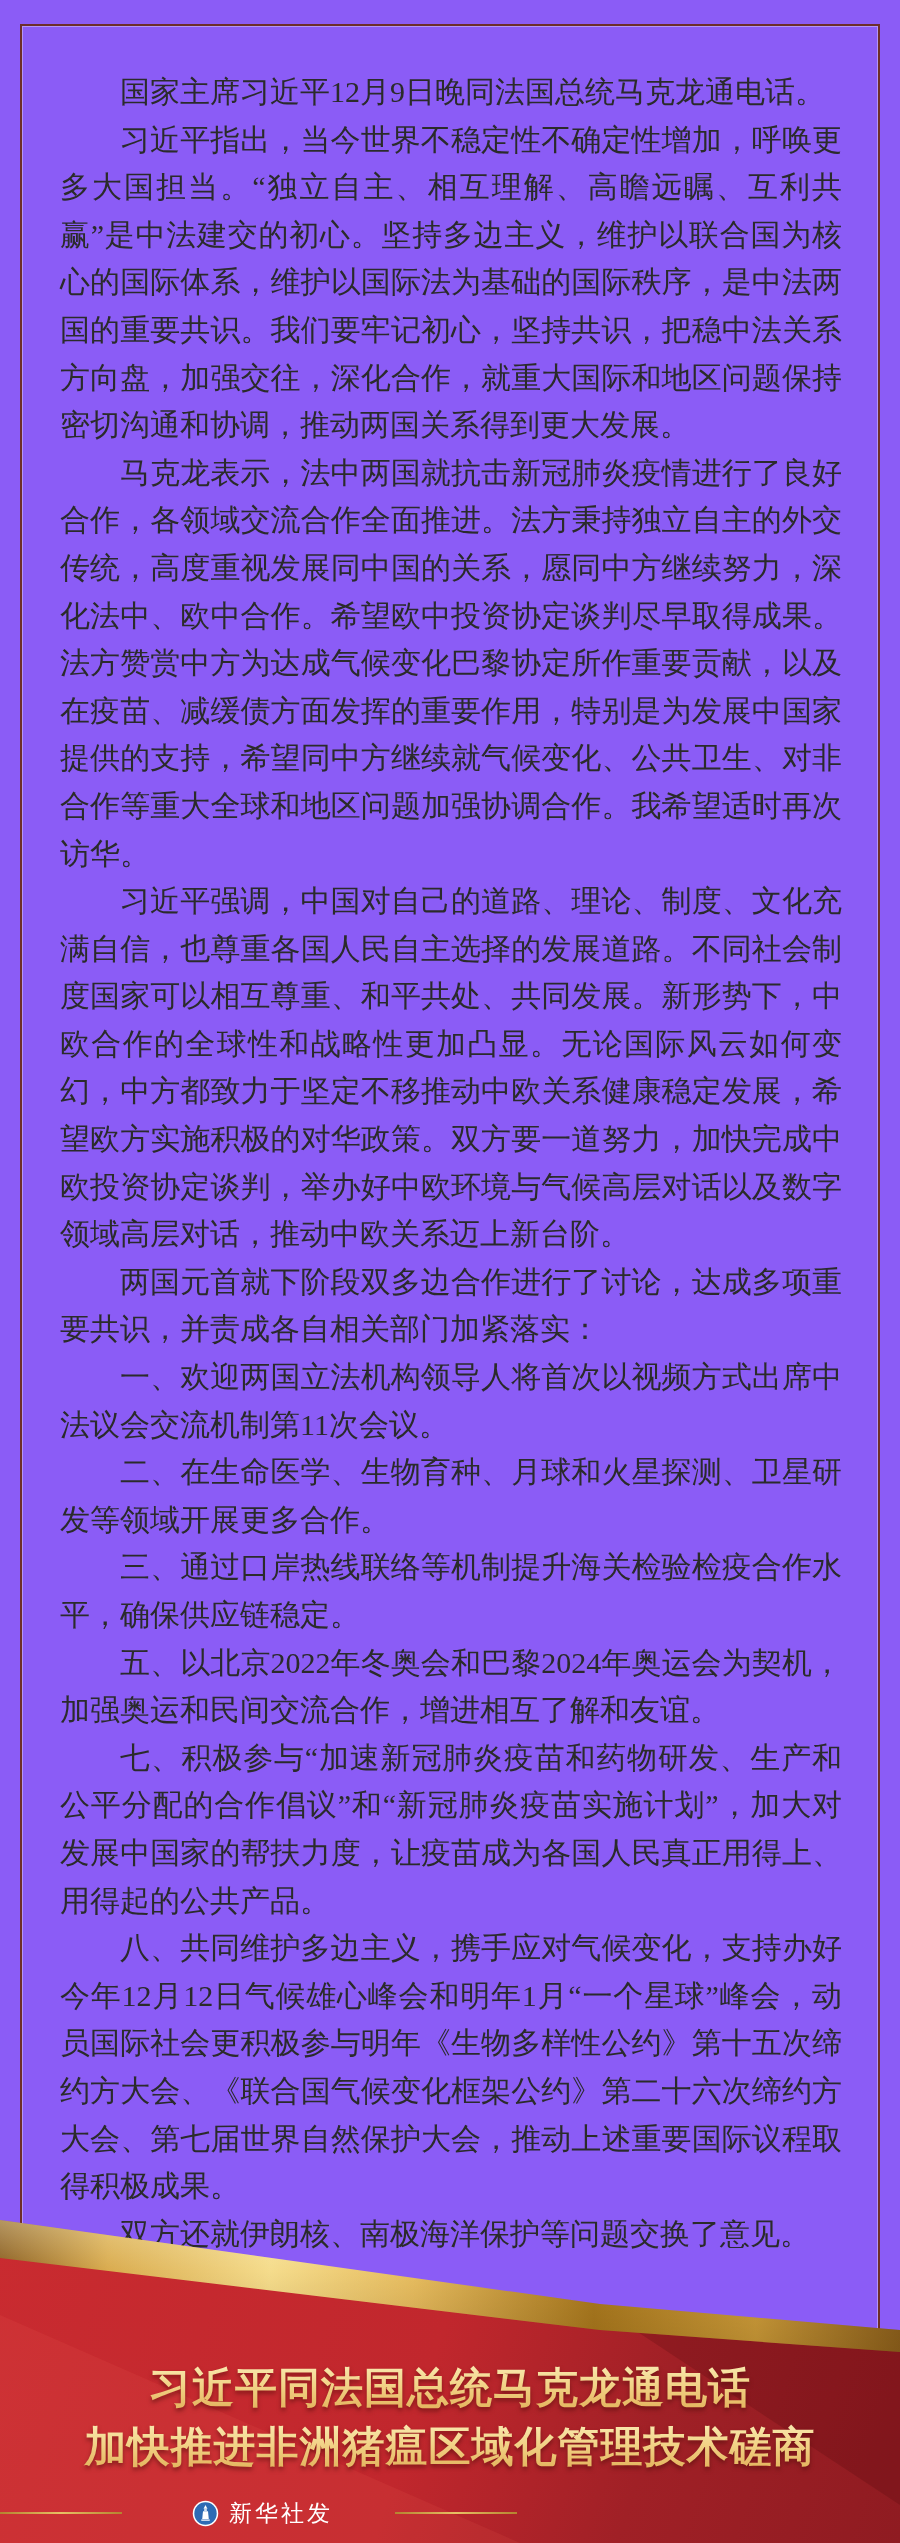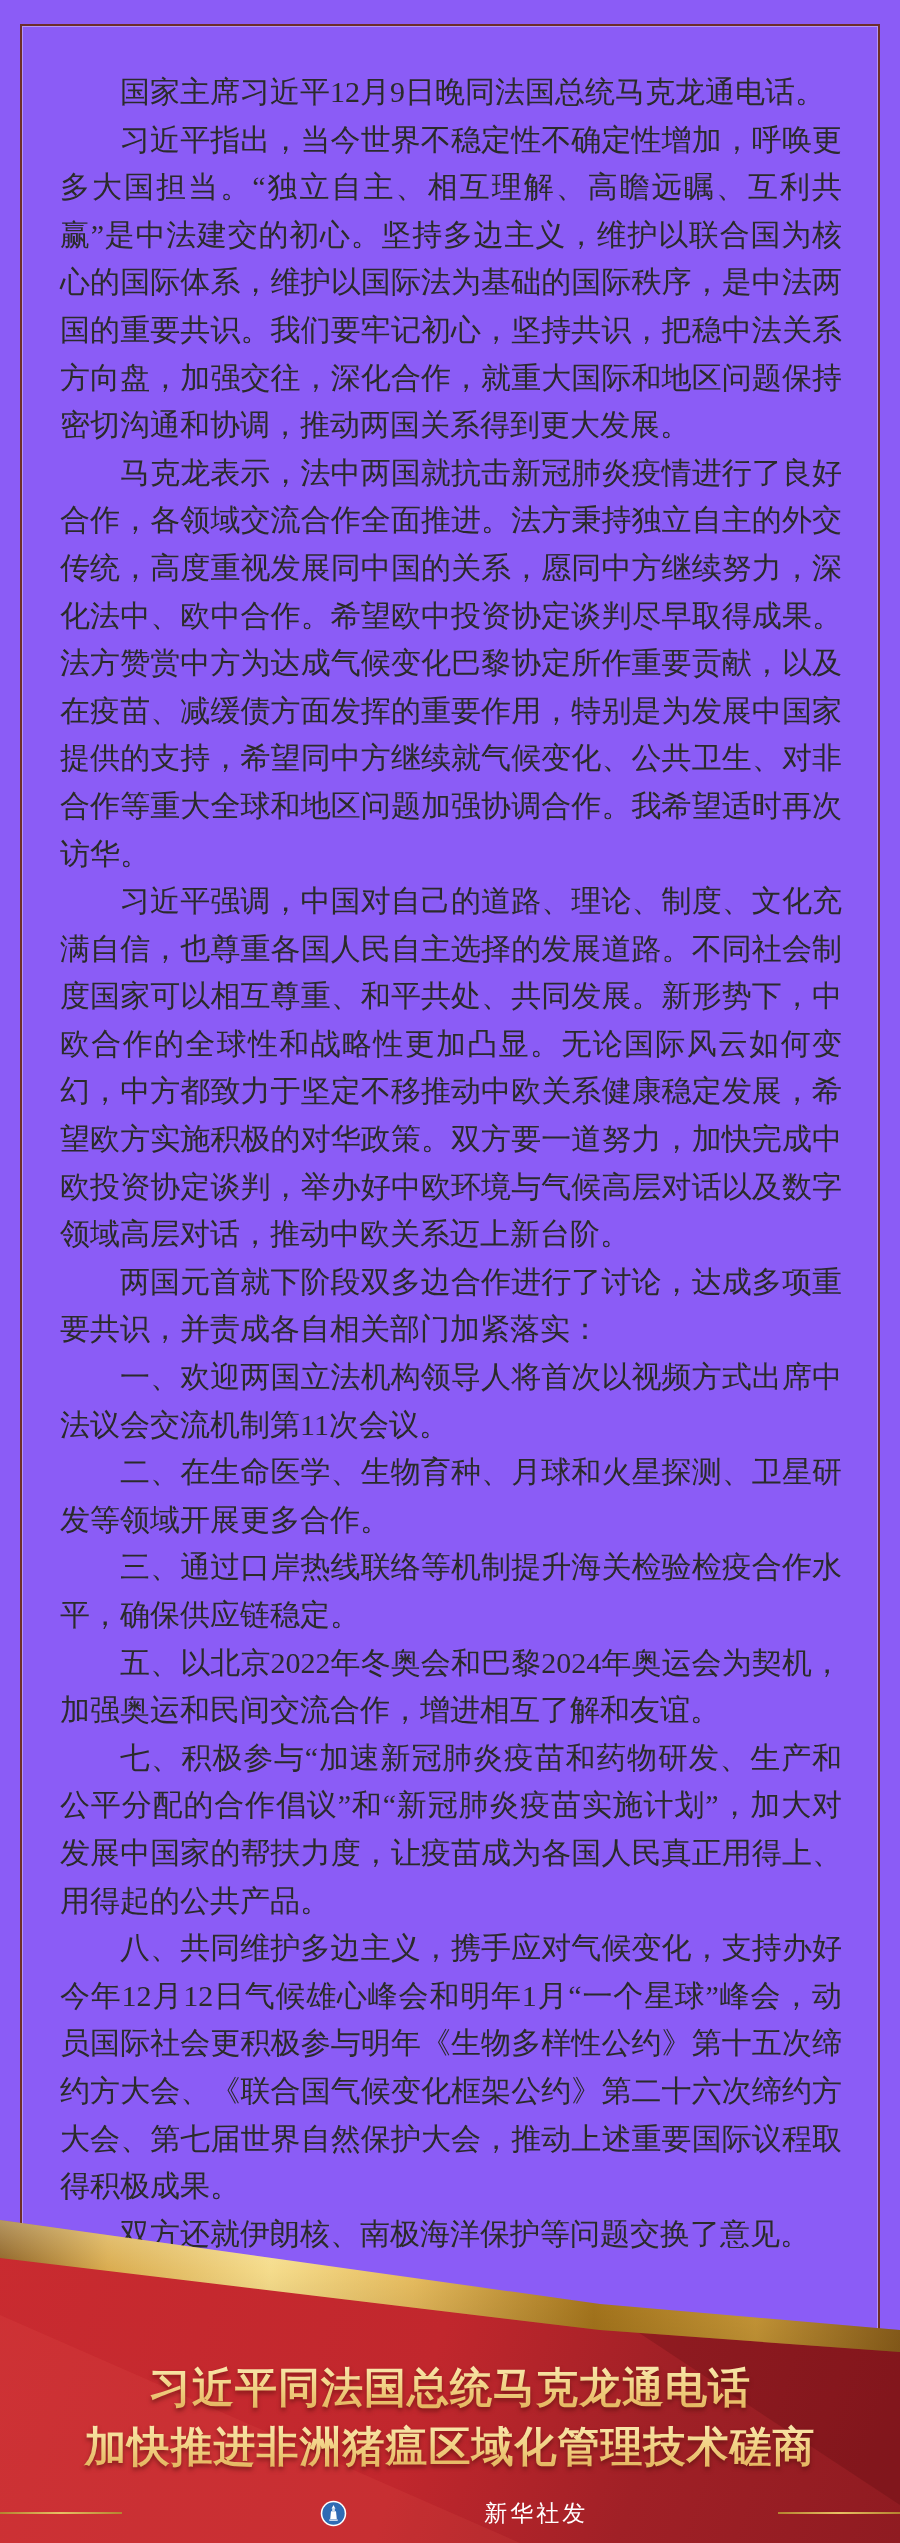--- a/index.html
+++ b/index.html
@@ -67,21 +67,21 @@
     background-clip:text;
     color:transparent;
     filter:drop-shadow(0 3px 2px rgba(70,10,5,.5));
     white-space:nowrap;
   }
   .banner-title.line1{top:2360px;}
   .banner-title.line2{top:2419px;}
   
   .credit-row{
     position:absolute; left:0; top:2498px; width:900px; height:30px;
-    display:flex; align-items:center; justify-content:space-between;
+    display:flex; align-items:center; justify-content:flex-start;
   }
   .gold-dash{
     width:122px; height:2px;
     background:linear-gradient(90deg,#b5832f,#e8c064,#b5832f);
   }
   .gold-dash.left{margin-right:70px;}
   .gold-dash.right{margin-left:62px;}
   .logo{width:27px;height:27px;display:block;}
   .credit-label{
     margin-left:10px;

